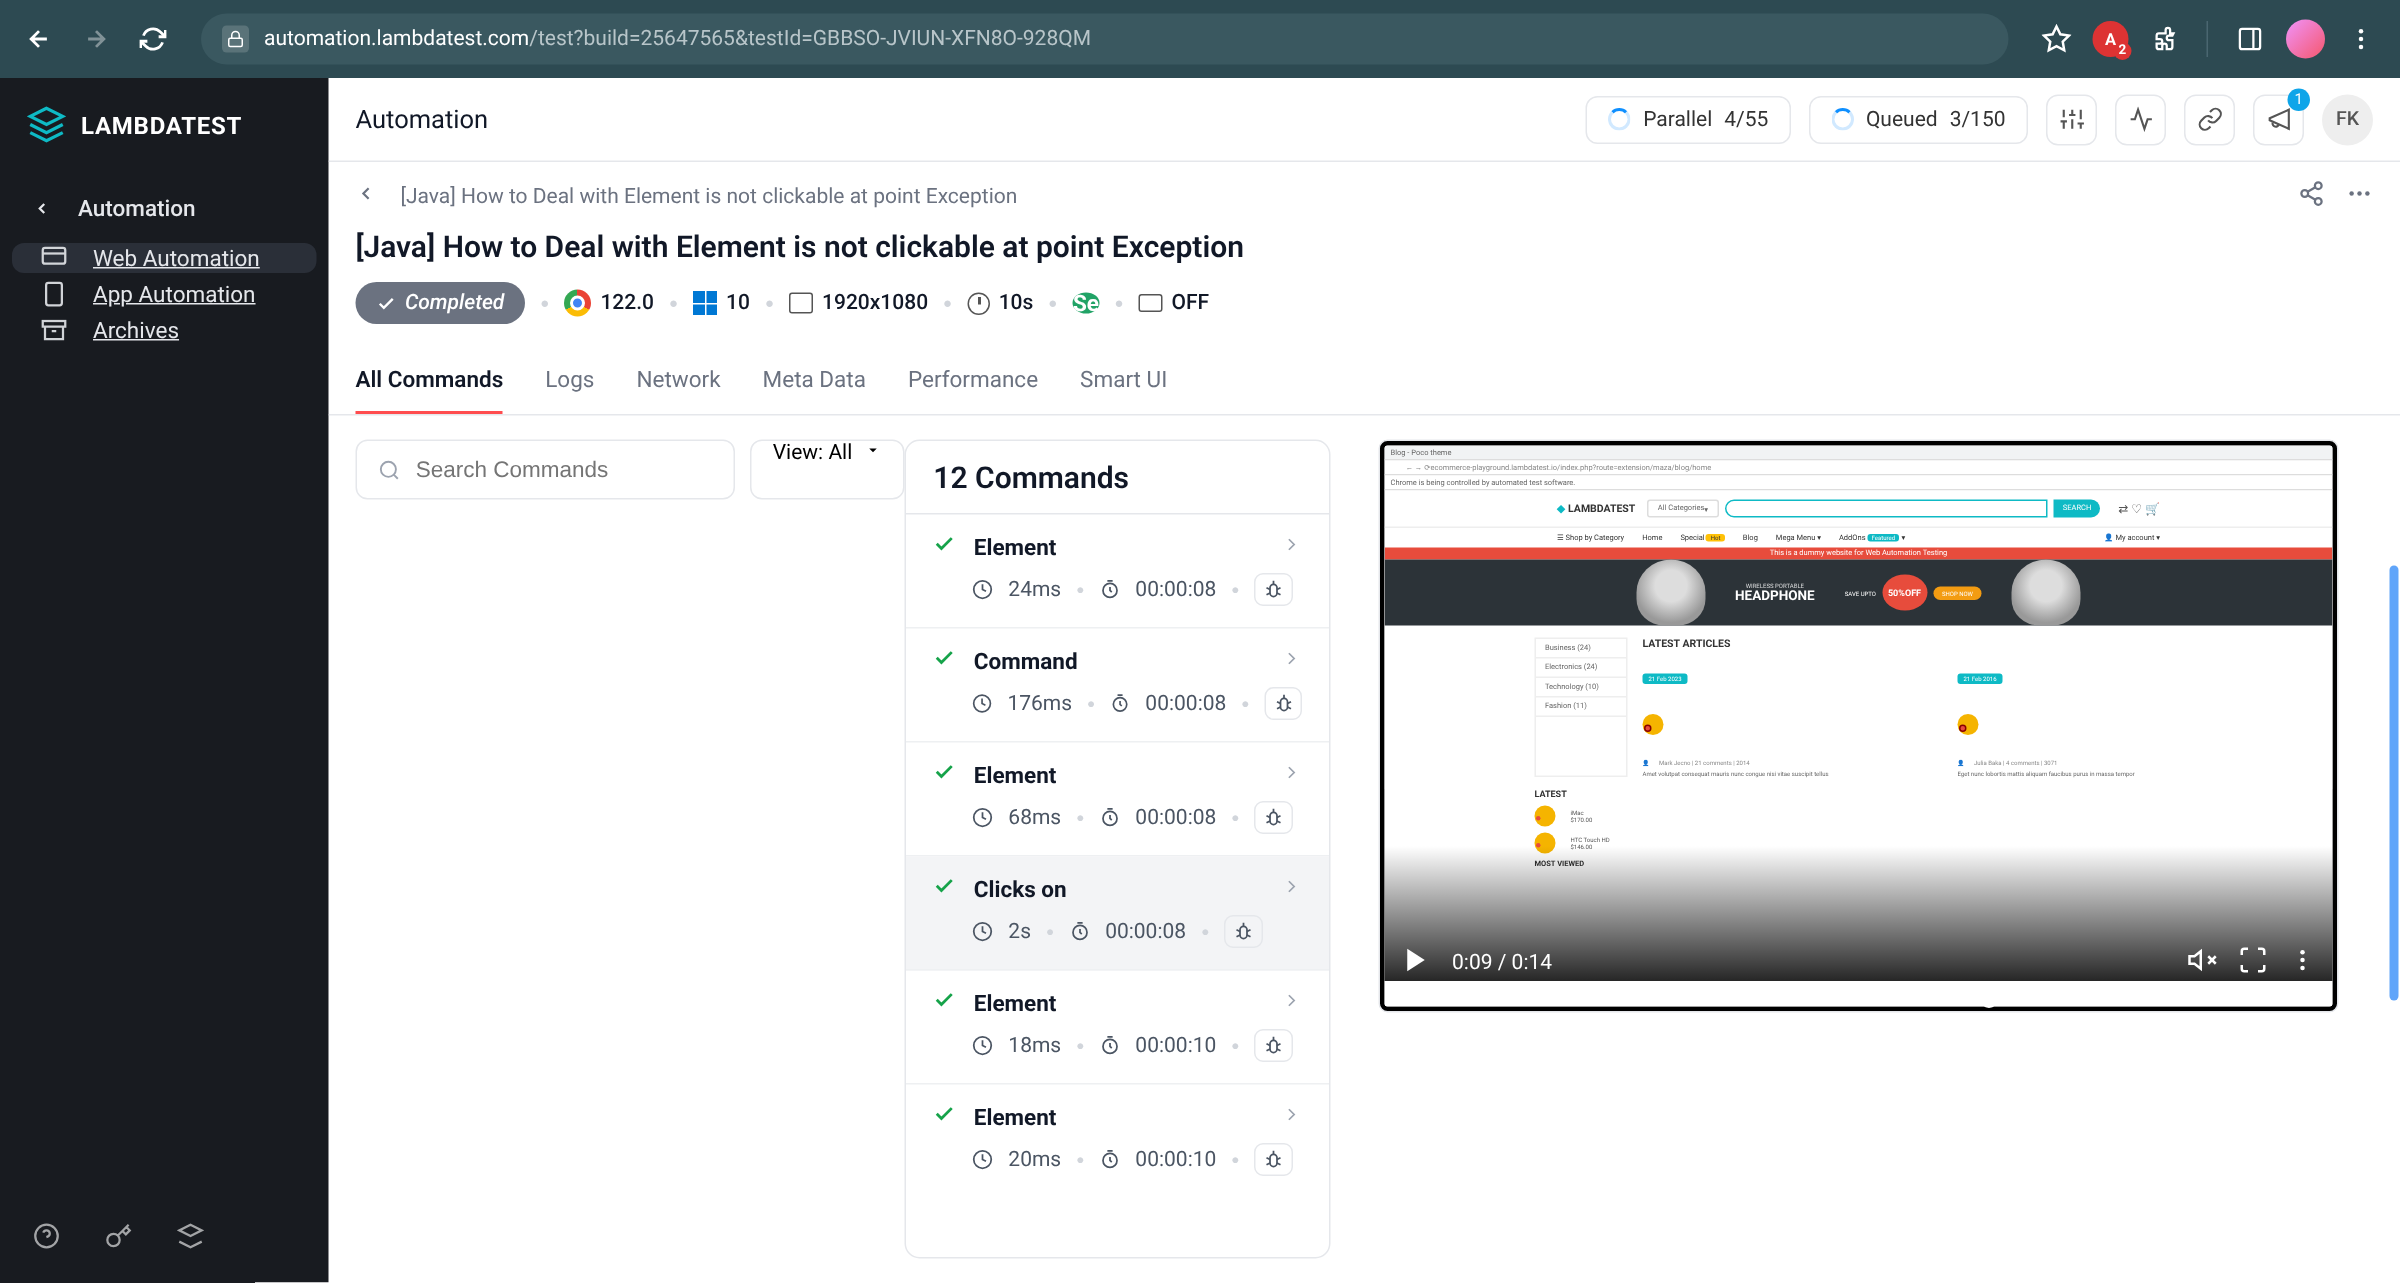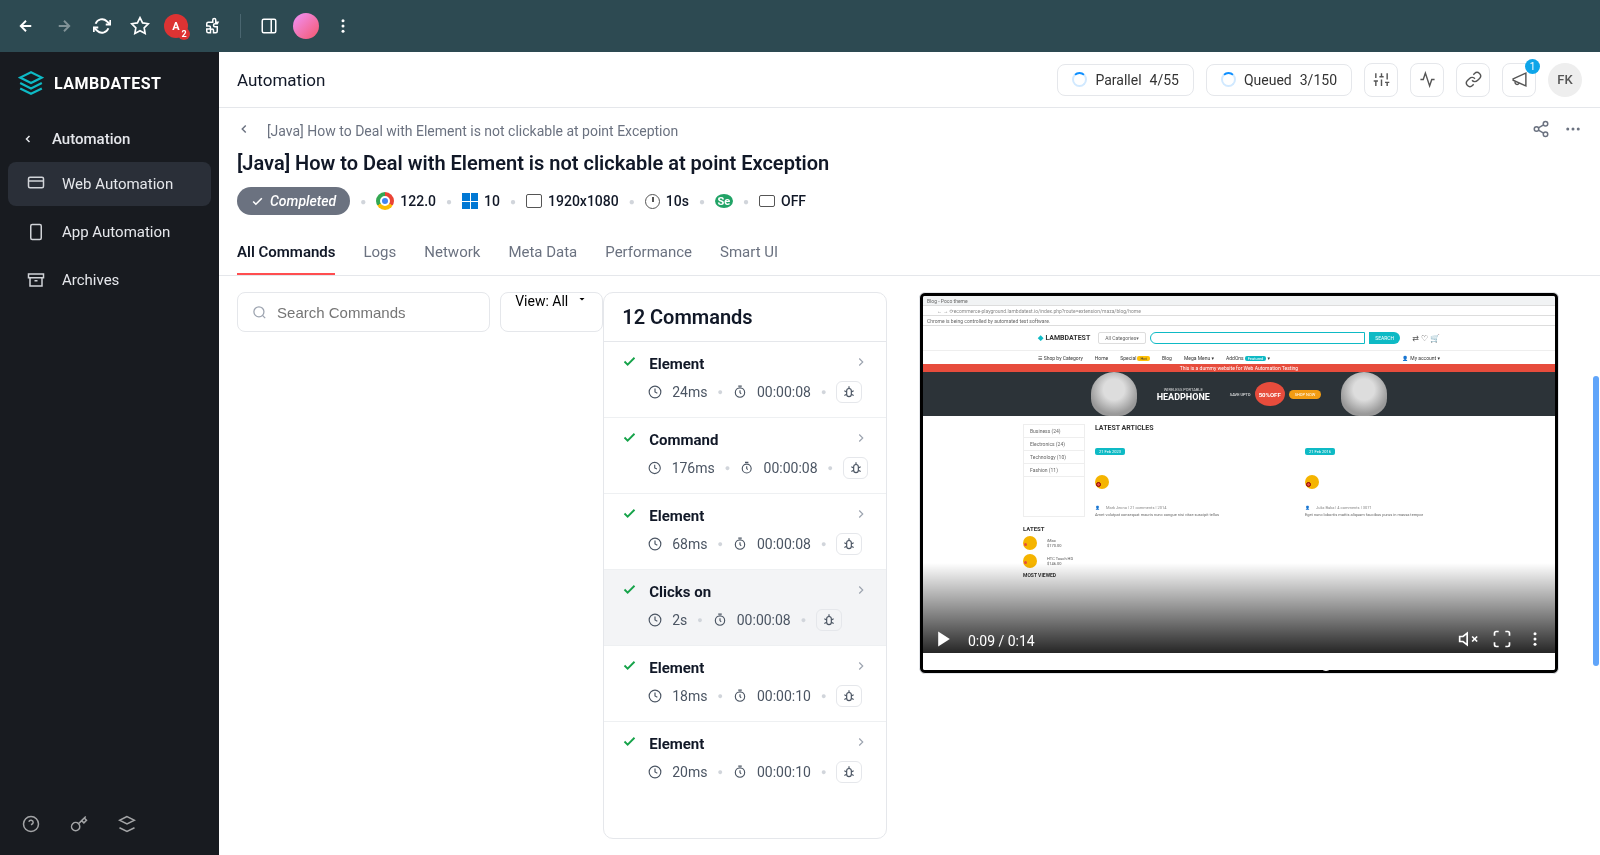--- a/index.html
+++ b/index.html
@@ -22,21 +22,21 @@
 
 
 .app { display: flex; height: calc(855px - 52px); }
 
 
 .sidebar { width: 219px; background: #181b20; color: #fff; display: flex; flex-direction: column; flex-shrink: 0; }
 .logo-row { display: flex; align-items: center; gap: 10px; padding: 18px 18px 22px; }
 .logo-mark { width: 26px; height: 26px; }
 .logo-text { font-weight: 700; font-size: 16px; letter-spacing: 0.5px; }
 .sb-back { display: flex; align-items: center; gap: 18px; padding: 12px 22px; color: #e5e7eb; font-size: 15px; font-weight: 500; cursor: pointer; }
-.sb-item { display: flex; align-items: center; gap: 16px; padding: 12px 18px; color: #e5e7eb; font-size: 15px; cursor: pointer; border-radius: 8px; margin: 2px 8px; }
+.sb-item { display: flex; align-items: center; gap: 16px; padding: 0 18px; color: #e5e7eb; font-size: 15px; cursor: pointer; border-radius: 8px; margin: 2px 8px; text-decoration: underline; }
 .sb-item.active { background: #2a2f38; }
 .sb-icon { width: 20px; height: 20px; display: flex; align-items: center; justify-content: center; opacity: 0.9; }
 .sb-footer { margin-top: auto; display: flex; gap: 30px; padding: 16px 22px 18px; opacity: 0.6; }
 
 
 .main { flex: 1; display: flex; flex-direction: column; overflow: hidden; }
 
 
 .topbar { height: 56px; border-bottom: 1px solid #e5e7eb; display: flex; align-items: center; padding: 0 18px; gap: 12px; }
 .topbar-title { font-size: 17px; color: #111827; }
@@ -59,21 +59,21 @@
 .badge-complete { background: #6b7280; color: #fff; border-radius: 16px; padding: 6px 14px; font-size: 14px; display: flex; align-items: center; gap: 6px; font-weight: 500; font-style: italic; }
 .meta-dot { color: #d1d5db; font-size: 10px; }
 .meta-item { display: flex; align-items: center; gap: 6px; font-size: 14px; color: #111827; font-weight: 500; }
 .browser-chrome-icon { width: 18px; height: 18px; border-radius: 50%; background: conic-gradient(#ea4335 0 120deg, #fbbc05 120deg 240deg, #34a853 240deg 360deg); position: relative; }
 .browser-chrome-icon::after { content: ""; position: absolute; inset: 4px; background: #4285f4; border-radius: 50%; border: 2px solid #fff; }
 .win-icon { width: 16px; height: 16px; display: grid; grid-template: 1fr 1fr / 1fr 1fr; gap: 1px; }
 .win-icon span { background: #0078d4; }
 .screen-icon { width: 16px; height: 14px; border: 1.5px solid #555; border-radius: 2px; position: relative; }
 .clock-icon-s { width: 15px; height: 15px; border: 1.5px solid #555; border-radius: 50%; position: relative; }
 .clock-icon-s::after { content: ""; position: absolute; top: 2px; left: 50%; width: 1.5px; height: 5px; background: #555; transform-origin: bottom; }
-.se-icon { width: 18px; height: 14px; border-radius: 50%; background: #21a366; color: #fff; display: flex; align-items: center; justify-content: center; font-size: 11px; font-weight: bold; }
+.se-icon { width: 18px; height: 14px; border-radius: 50%; background: #21a366; color: #fff; display: flex; align-items: center; justify-content: center; font-size: 15px; font-weight: bold; }
 .vid-icon { width: 16px; height: 12px; border: 1.5px solid #555; border-radius: 2px; position: relative; }
 
 
 .tabs { display: flex; border-bottom: 1px solid #e5e7eb; padding: 0 18px; gap: 28px; }
 .tab { padding: 12px 0; font-size: 15px; color: #6b7280; cursor: pointer; border-bottom: 2px solid transparent; }
 .tab.active { color: #111827; font-weight: 600; border-bottom-color: #ff4d4f; }
 
 
 .content { flex: 1; display: flex; padding: 16px 18px; gap: 32px; overflow: hidden; }
 .left-col { width: 650px; flex-shrink: 0; display: flex; flex-direction: row; }
@@ -166,20 +166,31 @@
     <svg width="18" height="18" viewBox="0 0 24 24" fill="none" stroke="currentColor" stroke-width="2.5">
         <path d="M5 12h14M12 5l7 7-7 7"></path>
       </svg>
   </div>
   <div class="nav-btn">
     <svg width="18" height="18" viewBox="0 0 24 24" fill="none" stroke="currentColor" stroke-width="2.5">
         <path d="M23 4v6h-6M1 20v-6h6"></path>
         <path d="M3.51 9a9 9 0 0114.85-3.36L23 10M1 14l4.64 4.36A9 9 0 0020.49 15"></path>
       </svg>
   </div>
+  <div class="url-bar">
+    <span class="site-icon">
+      <svg width="12" height="12" viewBox="0 0 24 24" fill="none" stroke="#fff" stroke-width="2">
+          <rect x="3" y="11" width="18" height="11" rx="2"></rect>
+          <path d="M7 11V7a5 5 0 0110 0v4"></path>
+        </svg>
+    </span>
+    <span>
+      <span class="url-host">automation.lambdatest.com</span><span class="url-path">/test?build=25647565&amp;testId=GBBSO-JVIUN-XFN8O-928QM</span>
+    </span>
+  </div>
   <div class="chrome-actions">
     <div class="chrome-icon">
       <svg width="20" height="20" viewBox="0 0 24 24" fill="none" stroke="currentColor" stroke-width="2">
           <polygon points="12 2 15.09 8.26 22 9.27 17 14.14 18.18 21.02 12 17.77 5.82 21.02 7 14.14 2 9.27 8.91 8.26 12 2"></polygon>
         </svg>
     </div>
     <div class="ext-badge">A</div>
     <div class="chrome-icon">
       <svg width="18" height="18" viewBox="0 0 24 24" fill="none" stroke="currentColor" stroke-width="2">
           <path d="M20 7h-3V4a2 2 0 00-4 0v3H7a2 2 0 00-2 2v3h3a2 2 0 010 4H5v3a2 2 0 002 2h3v-3a2 2 0 014 0v3h3a2 2 0 002-2v-6h-3a2 2 0 010-4h3z"></path>

